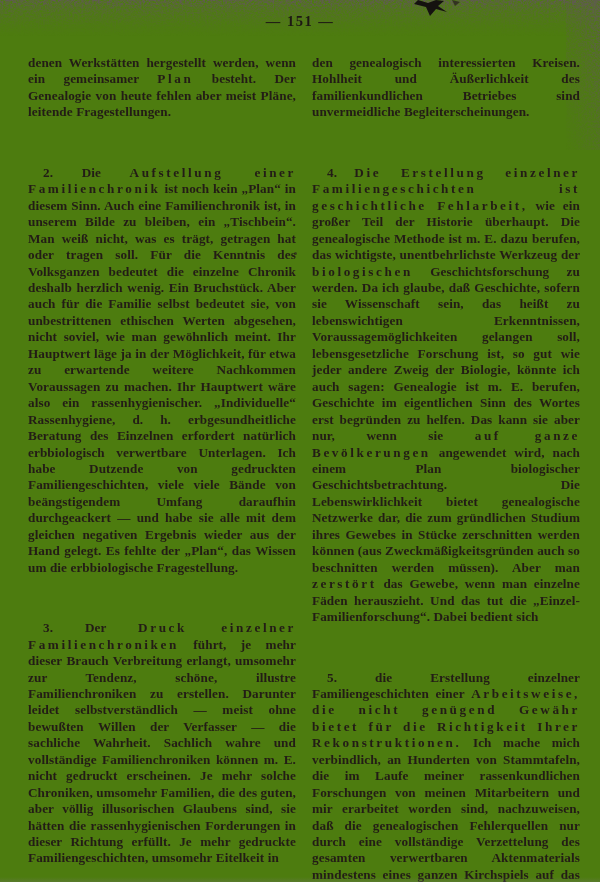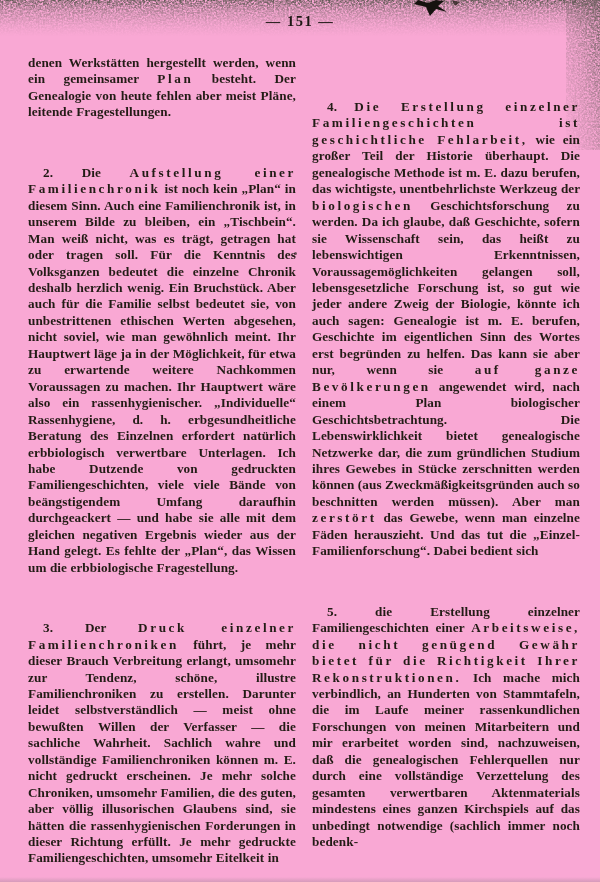--- a/index.html
+++ b/index.html
@@ -4,21 +4,21 @@
 <style>
   html, body {
     margin: 0; padding: 0;
     width: 600px; height: 882px;
     overflow: hidden;
     background: #ffffff;
   }
   .page {
     position: absolute; inset: 0;
     width: 600px; height: 882px;
-    background: #f9a8d4;
+    background: #4d7c0f;
     font-family: "Liberation Serif", "DejaVu Serif", serif;
   }
   .page-number {
     position: absolute;
     top: 13px; left: 0; width: 100%;
     text-align: center;
     font-size: 14.5px;
     font-weight: bold;
     letter-spacing: 1.5px;
     color: #1d1814;
@@ -112,19 +112,20 @@
 
   <div class="page-number">— 151 —</div>
 
   <div class="columns">
     <div class="col">
         <p class="para"><span class="seg-normal">denen Werkstätten hergestellt werden, wenn ein gemeinsamer </span><span class="seg-spaced">Plan</span><span class="seg-normal"> besteht. Der Genealogie von heute fehlen aber meist Pläne, leitende Fragestellungen.</span></p>
         <p class="para indent"><span class="seg-normal">2. Die </span><span class="seg-spaced">Aufstellung einer Familienchronik</span><span class="seg-normal"> ist noch kein „Plan“ in diesem Sinn. Auch eine Familienchronik ist, in unserem Bilde zu bleiben, ein „Tischbein“. Man weiß nicht, was es trägt, getragen hat oder tragen soll. Für die Kenntnis des Volksganzen bedeutet die einzelne Chronik deshalb herzlich wenig. Ein Bruchstück. Aber auch für die Familie selbst bedeutet sie, von unbestrittenen ethischen Werten abgesehen, nicht soviel, wie man gewöhnlich meint. Ihr Hauptwert läge ja in der Möglichkeit, für etwa zu erwartende weitere Nachkommen Voraussagen zu machen. Ihr Hauptwert wäre also ein rassenhygienischer. „Individuelle“ Rassenhygiene, d. h. erbgesundheitliche Beratung des Einzelnen erfordert natürlich erbbiologisch verwertbare Unterlagen. Ich habe Dutzende von gedruckten Familiengeschichten, viele viele Bände von beängstigendem Umfang daraufhin durchgeackert — und habe sie alle mit dem gleichen negativen Ergebnis wieder aus der Hand gelegt. Es fehlte der „Plan“, das Wissen um die erbbiologische Fragestellung.</span></p>
         <p class="para indent"><span class="seg-normal">3. Der </span><span class="seg-spaced">Druck einzelner Familienchroniken</span><span class="seg-normal"> führt, je mehr dieser Brauch Verbreitung erlangt, umsomehr zur Tendenz, schöne, illustre Familienchroniken zu erstellen. Darunter leidet selbstverständlich — meist ohne bewußten Willen der Verfasser — die sachliche Wahrheit. Sachlich wahre und vollständige Familienchroniken können m. E. nicht gedruckt erscheinen. Je mehr solche Chroniken, umsomehr Familien, die des guten, aber völlig illusorischen Glaubens sind, sie hätten die rassenhygienischen Forderungen in dieser Richtung erfüllt. Je mehr gedruckte Familiengeschichten, umsomehr Eitelkeit in</span></p>
       </div>
     <div class="col">
+        <p class="para"><span class="seg-normal">den genealogisch interessierten Kreisen. Hohlheit und Äußerlichkeit des familienkundlichen Betriebes sind unvermeidliche Begleiterscheinungen.</span></p>
         <p class="para indent"><span class="seg-normal">4. </span><span class="seg-spaced">Die Erstellung einzelner Familiengeschichten ist geschichtliche Fehlarbeit,</span><span class="seg-normal"> wie ein großer Teil der Historie überhaupt. Die genealogische Methode ist m. E. dazu berufen, das wichtigste, unentbehrlichste Werkzeug der </span><span class="seg-spaced">biologischen</span><span class="seg-normal"> Geschichtsforschung zu werden. Da ich glaube, daß Geschichte, sofern sie Wissenschaft sein, das heißt zu lebenswichtigen Erkenntnissen, Voraussagemöglichkeiten gelangen soll, lebensgesetzliche Forschung ist, so gut wie jeder andere Zweig der Biologie, könnte ich auch sagen: Genealogie ist m. E. berufen, Geschichte im eigentlichen Sinn des Wortes erst begründen zu helfen. Das kann sie aber nur, wenn sie </span><span class="seg-spaced">auf ganze Bevölkerungen</span><span class="seg-normal"> angewendet wird, nach einem Plan biologischer Geschichtsbetrachtung. Die Lebenswirklichkeit bietet genealogische Netzwerke dar, die zum gründlichen Studium ihres Gewebes in Stücke zerschnitten werden können (aus Zweckmäßigkeitsgründen auch so beschnitten werden müssen). Aber man </span><span class="seg-spaced">zerstört</span><span class="seg-normal"> das Gewebe, wenn man einzelne Fäden herauszieht. Und das tut die „Einzel-Familienforschung“. Dabei bedient sich</span></p>
         <p class="para indent"><span class="seg-normal">5. die Erstellung einzelner Familiengeschichten einer </span><span class="seg-spaced">Arbeitsweise, die nicht genügend Gewähr bietet für die Richtigkeit Ihrer Rekonstruktionen.</span><span class="seg-normal"> Ich mache mich verbindlich, an Hunderten von Stammtafeln, die im Laufe meiner rassenkundlichen Forschungen von meinen Mitarbeitern und mir erarbeitet worden sind, nachzuweisen, daß die genealogischen Fehlerquellen nur durch eine vollständige Verzettelung des gesamten verwertbaren Aktenmaterials mindestens eines ganzen Kirchspiels auf das unbedingt notwendige (sachlich immer noch bedenk-</span></p>
       </div>
   </div>
 
   <div class="edge-bottom"></div>
 </div>
 
 </body></html>

